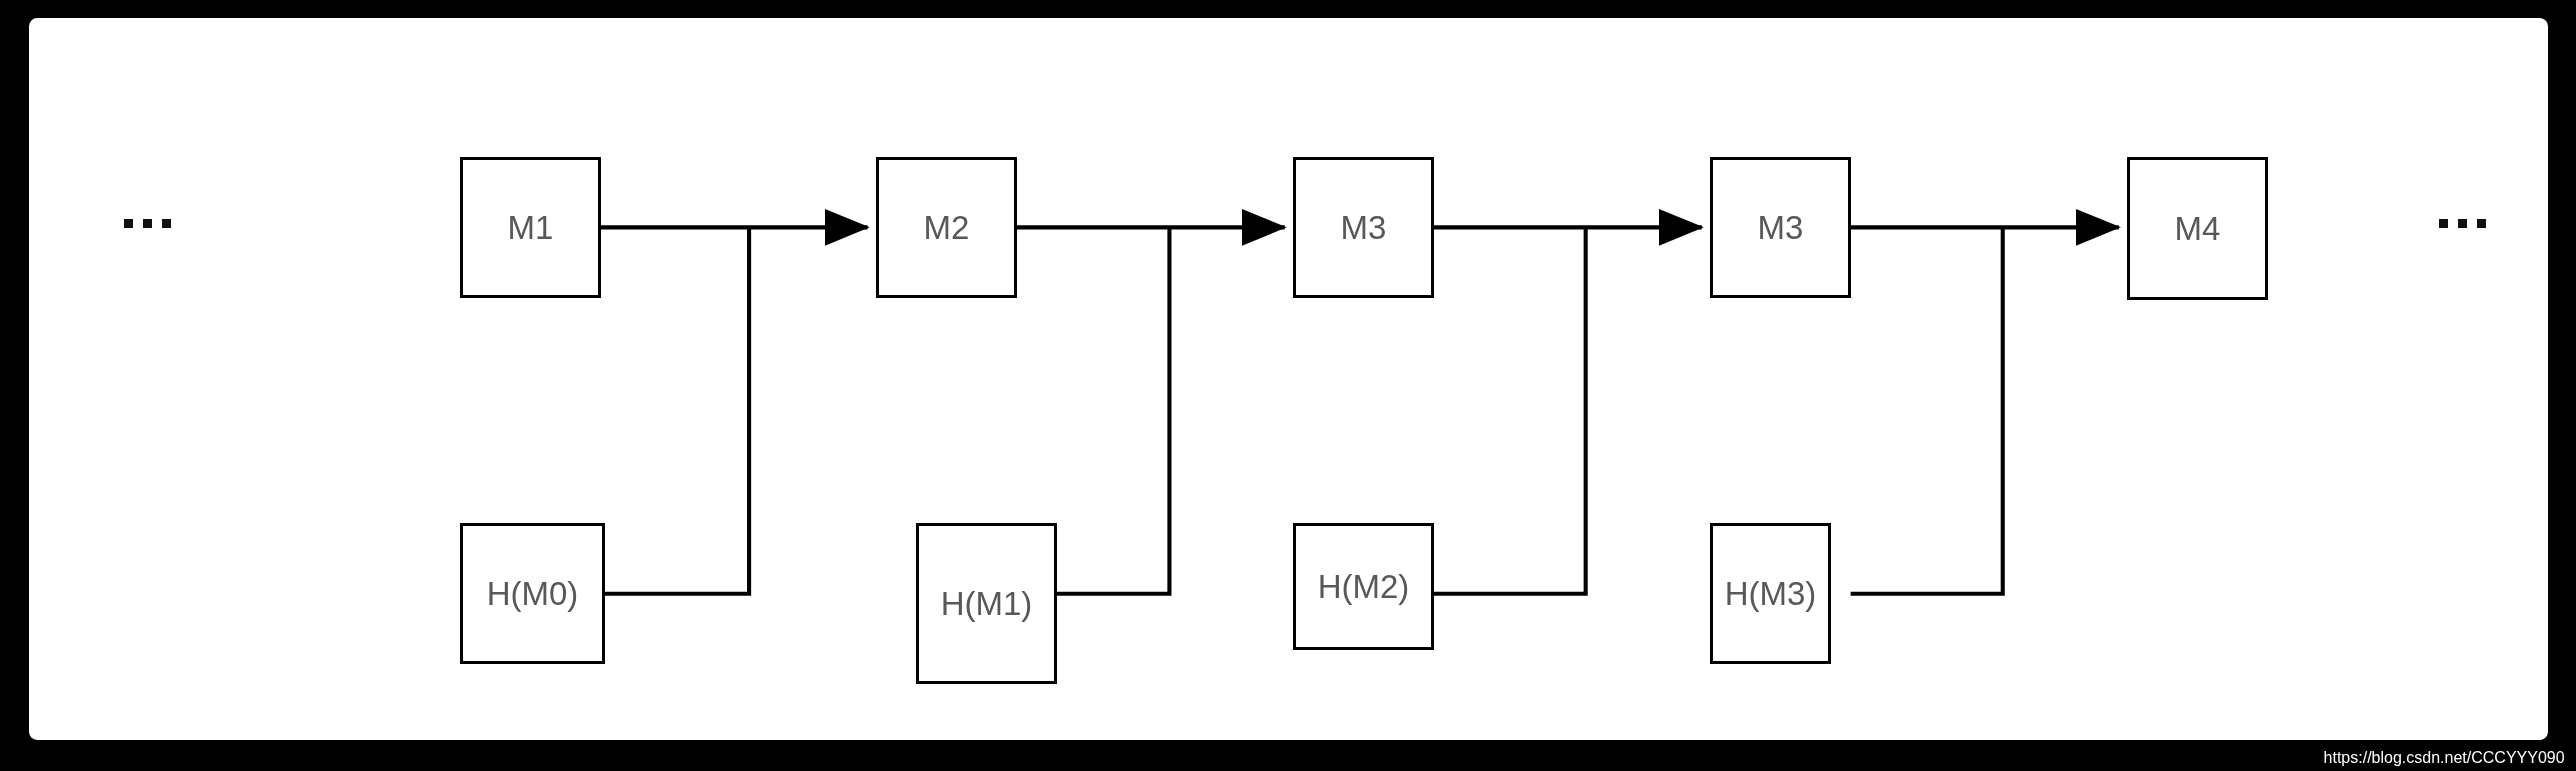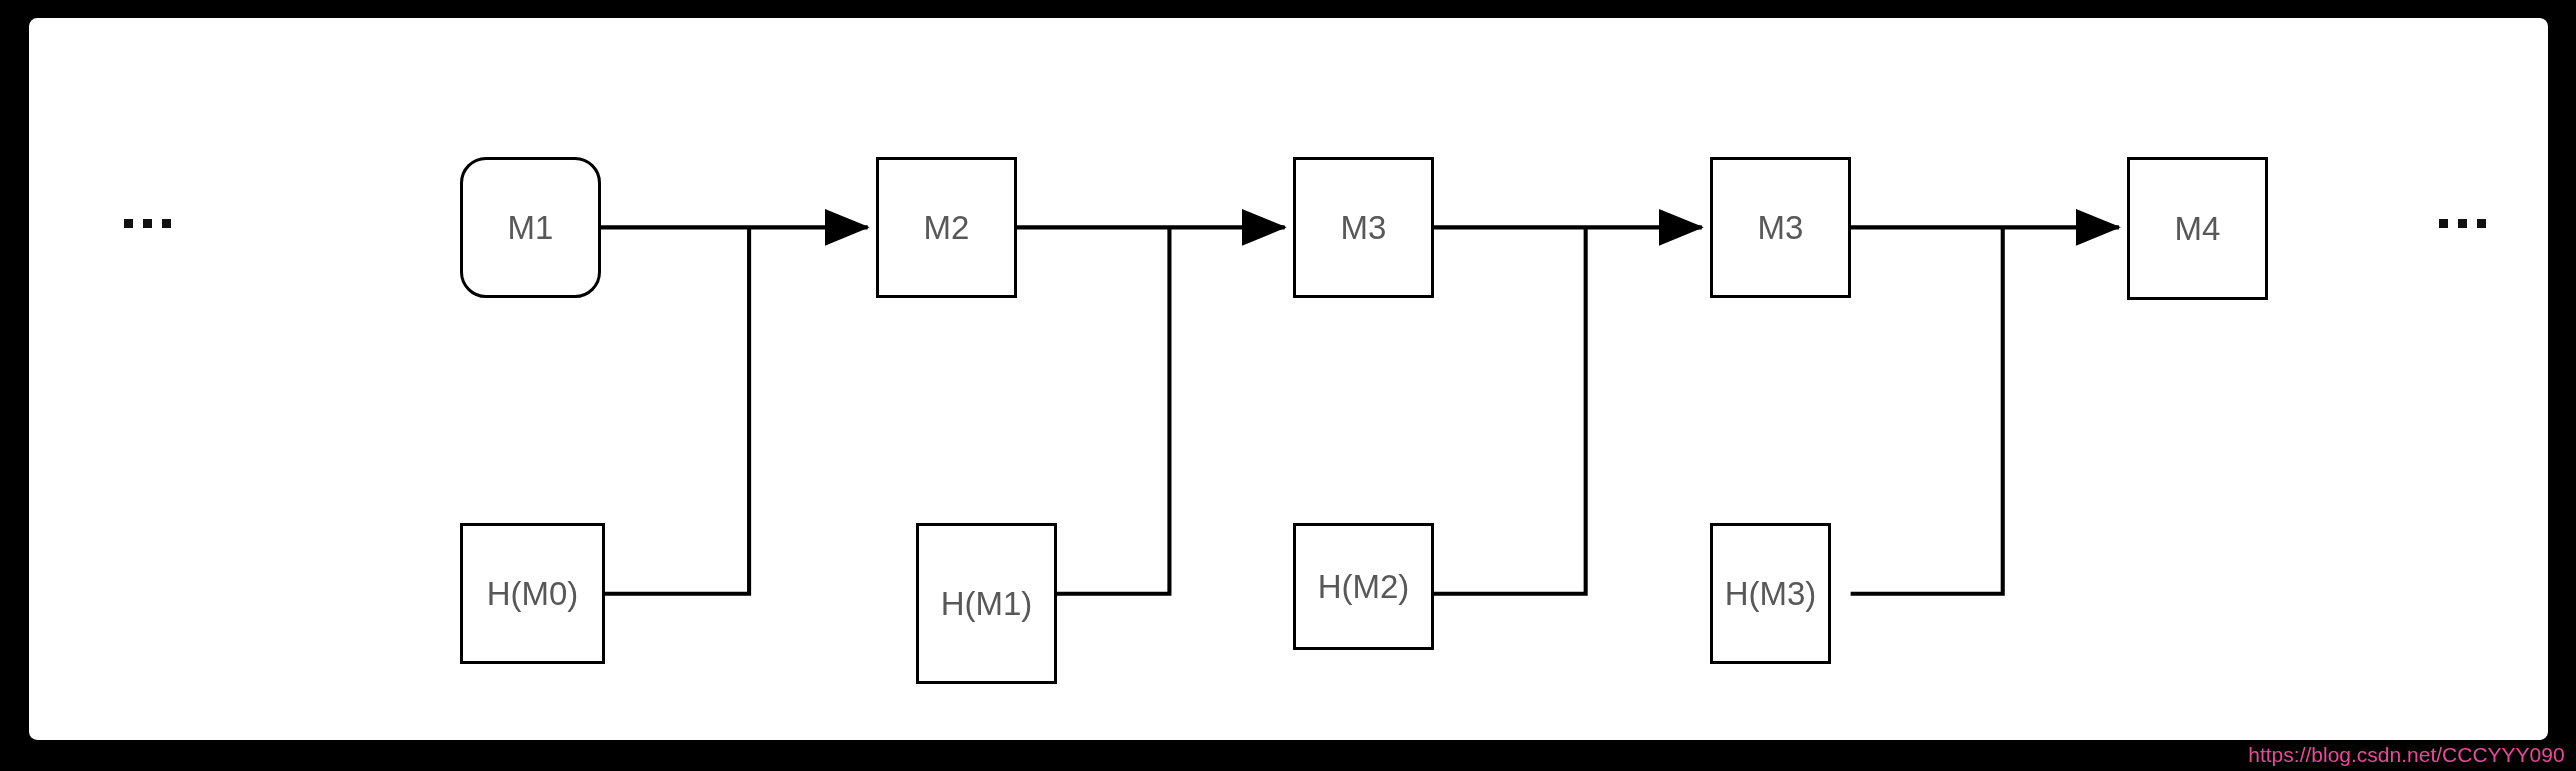--- a/index.html
+++ b/index.html
@@ -57,22 +57,22 @@
   .ellipsis .dot {
     width: 9px;
     height: 9px;
     background: #111111;
     display: block;
   }
   #watermark {
     position: absolute;
     right: 11.4px;
     bottom: 4.9px;
-    color: #ec4899;
-    font-size: 21px;
+    color: #ffffff;
+    font-size: 16px;
     font-family: "Liberation Sans", sans-serif;
     white-space: nowrap;
     margin-left: 30px;
   }
 </style>
 </head>
 <body>
 
 <div id="stage">
 
@@ -90,21 +90,21 @@
         <path d="M1243,278 L1571,278" marker-end="url(#arrowhead)"></path>
         <path d="M1243,726 L1430,726 L1430,278"></path>
         <path d="M1753,278 L2081,278" marker-end="url(#arrowhead)"></path>
         <path d="M1753,726 L1939,726 L1939,278"></path>
         <path d="M2263,278 L2591,278" marker-end="url(#arrowhead)"></path>
         <path d="M2263,726 L2449,726 L2449,278"></path>
       </g>
   </svg>
 
   <div id="nodes-layer">
-      <div class="node-box" style="left: 460px; top: 157px; width: 141px; height: 141px; border-radius: 26px;">
+      <div class="node-box" style="left: 460px; top: 157px; width: 141px; height: 141px;">
         <span class="node-label">M1</span>
       </div>
       <div class="node-box" style="left: 876px; top: 157px; width: 141px; height: 141px; text-align: right;">
         <span class="node-label">M2</span>
       </div>
       <div class="node-box" style="left: 1293px; top: 157px; width: 141px; height: 141px;">
         <span class="node-label">M3</span>
       </div>
       <div class="node-box" style="left: 1710px; top: 157px; width: 141px; height: 141px;">
         <span class="node-label">M3</span>

